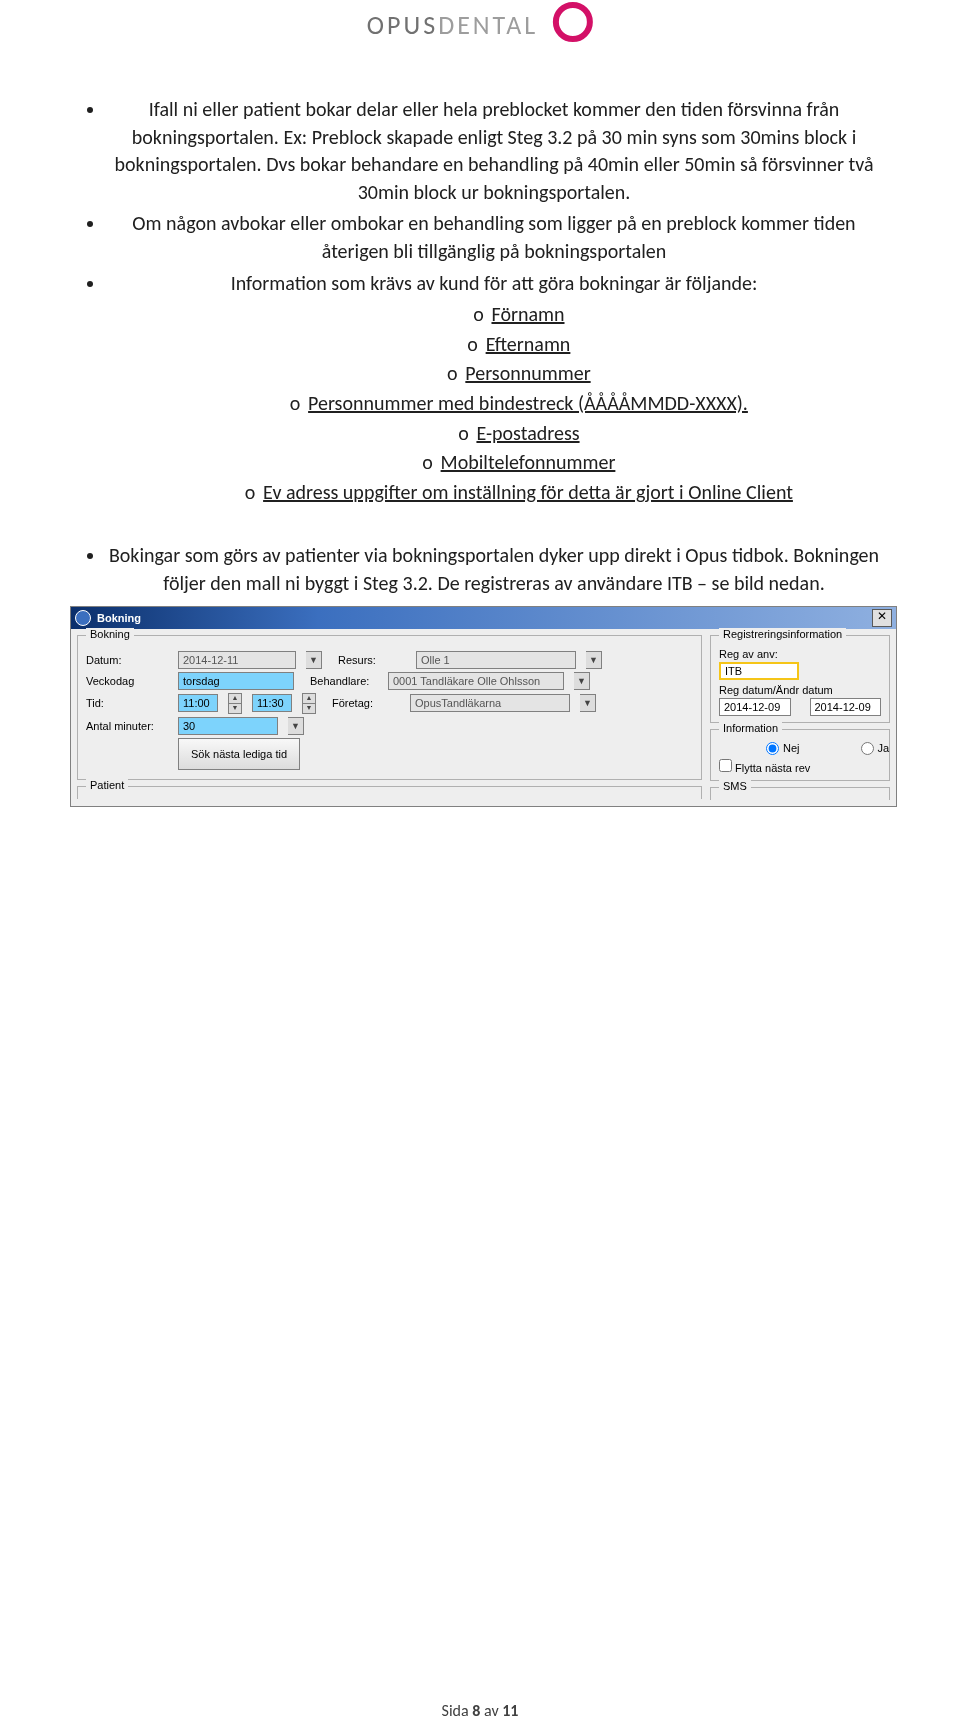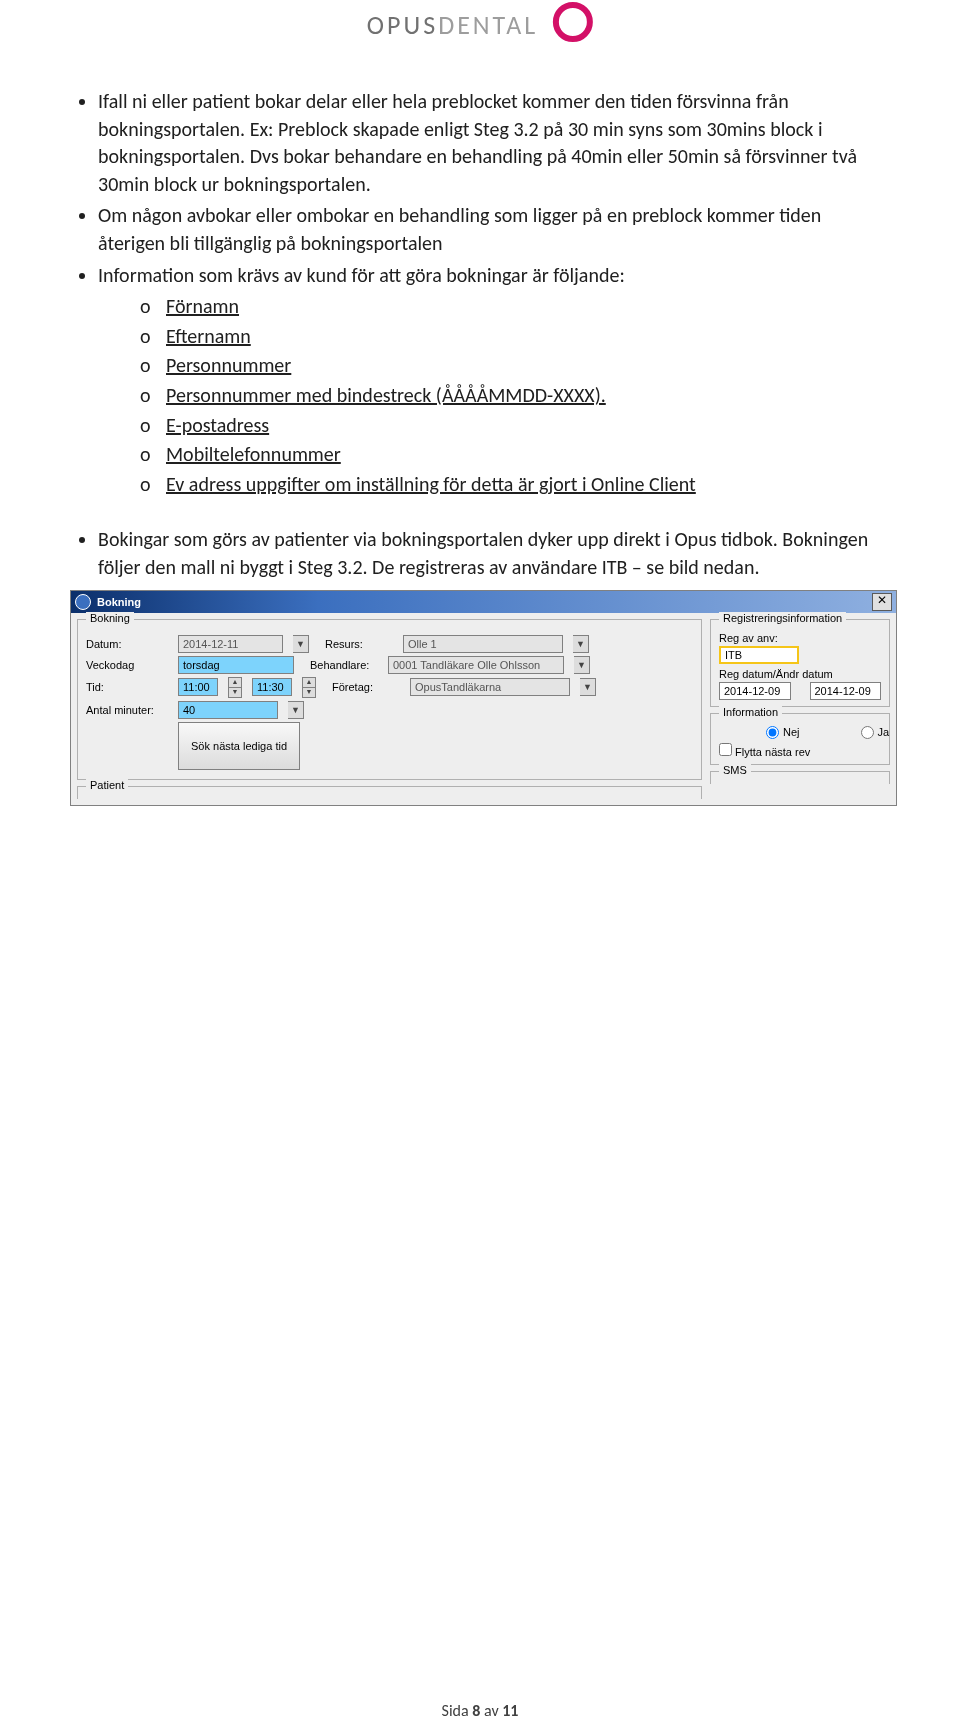--- a/index.html
+++ b/index.html
@@ -2,21 +2,21 @@
 <html><head>
 <meta charset="utf-8">
 <style>
   html, body { margin:0; padding:0; background:#fff; font-family:"Calibri","Segoe UI",Arial,sans-serif; color:#202020; }
   .page { width:960px; margin:0 auto; position:relative; min-height:1734px; background:#fff; }
   .header-area { height:70px; position:relative; }
   .logo { position:absolute; top:2px; left:50%; transform:translateX(-50%); white-space:nowrap; font-size:26px; font-weight:500; letter-spacing:3px; color:#9d9d9d; }
   .logo .brand-strong { color:#717171; letter-spacing:3px; font-weight:500; }
   .logo-circle { display:inline-block; width:28px; height:28px; border:6px solid #d31067; border-radius:50%; vertical-align:-8px; margin-left:6px; }
   .content { padding:18px 70px 0 70px; font-size:20px; line-height:1.38; }
-  ul.main { margin:0; padding-left:28px; list-style:disc; }
+  ul.main { margin:8px; padding-left:28px; list-style:disc;text-align:center; }
   ul.main > li { margin-bottom:4px; }
   ul.sub { list-style:none; margin:4px 0 8px 42px; padding:0;text-decoration:underline; }
   ul.sub li { margin:2px 0; }
   ul.sub li::before { content:"o"; display:inline-block; width:26px; color:#202020; }
   .spacer { height:20px; }
   
   .app-window { margin:8px 0 0 70px; width:825px; border:1px solid #808080; font-family:Tahoma, Arial, sans-serif; font-size:11px; color:#000; position:relative; background:#eeeeee; }
   .titlebar { height:22px; background:linear-gradient(to right,#0b2f6b 0%,#3b6fbf 30%,#8fb0e0 100%); color:#fff; display:flex; align-items:center; padding:0 4px; }
   .titlebar .app-icon { width:14px; height:14px; background:#3b6fbf; border-radius:50%; margin-right:6px; border:1px solid #fff; }
   .titlebar .title { flex:1; font-weight:bold; }
@@ -24,29 +24,29 @@
   .dialog-body { background:#eeeeee; padding:6px 6px 0 6px; display:flex; gap:8px; }
   .col-left { flex:1; }
   .col-right { width:180px; }
   .groupbox { border:1px solid #b0b0b0; position:relative; padding:12px 8px 6px 8px; margin-bottom:6px; }
   .groupbox .legend { position:absolute; top:-8px; left:8px; background:#eeeeee; padding:0 4px; font-size:11px; color:#000; }
   .row { display:flex; align-items:center; margin:3px 0; gap:10px; }
   .label { width:82px; color:#000; }
   .label2 { width:68px; text-align:left; color:#000; margin-left:6px; }
   .field { height:18px; border:1px solid #808080; background:#e4e4e4; color:#555; padding:0 4px; font-size:11px; display:flex; align-items:center; box-sizing:border-box; }
   .field.input-white { background:#7dd3fc; color:#000; }
-  .w100 { width:105px; }
+  .w100 { width:118px; }
   .w160 { width:160px; }
   .w170 { width:170px; }
   .btn-dd { width:16px; height:18px; border:1px solid #808080; border-left:none; background:#ddd; display:flex; align-items:center; justify-content:center; box-sizing:border-box; cursor:pointer; }
   .btn-dd span { font-size:9px; color:#444; }
   .spin { width:14px; display:flex; flex-direction:column; }
   .spin div { height:9px; border:1px solid #808080; background:#ddd; font-size:7px; line-height:7px; text-align:center; color:#444; cursor:pointer; }
   .spin div + div { border-top:none; }
-  .button { height:22px; border:1px solid #808080; background:linear-gradient(#f8f8f8,#dcdcdc); padding:12px 12px; font-size:11px; cursor:pointer; display:inline-flex; align-items:center; }
+  .button { height:22px; border:1px solid #808080; background:linear-gradient(#f8f8f8,#dcdcdc); padding:4px 12px; font-size:11px; cursor:pointer; display:inline-flex; align-items:center; }
   .readonly-cell { height:18px; border:1px solid #808080; background:#fff; padding:0 4px; display:flex; align-items:center; box-sizing:border-box; }
   .hl-yellow { border:2px solid #f5c518; }
   .half-pair { display:flex; gap:19px; }
   .half-pair .readonly-cell { flex:1; }
   .radio-row { display:flex; align-items:center; gap:14px; }
   .radio-row label { display:flex; align-items:center; gap:4px;padding-left:47px; }
   input[type=radio], input[type=checkbox] { margin:0; }
   .footer { position:absolute; bottom:14px; left:0; width:100%; text-align:center; font-size:16px; color:#404040; }
   .footer .num { font-weight:bold; }
 </style>
@@ -129,21 +129,21 @@
                 <div>▼</div>
               </div>
           <span class="label2">Företag:</span>
           <div class="field w160">OpusTandläkarna</div>
           <div class="btn-dd">
                 <span>▼</span>
               </div>
         </div>
         <div class="row">
           <span class="label">Antal minuter:</span>
-          <div class="field input-white" style="width:100px">40</div>
+          <div class="field input-white" style="width:100px">30</div>
           <div class="btn-dd">
                 <span>▼</span>
               </div>
         </div>
         <div class="row">
           <span class="label"></span>
           <div class="button">Sök nästa lediga tid</div>
         </div>
       </div>
       <div class="groupbox" style="padding-bottom:0; border-bottom:none;">

